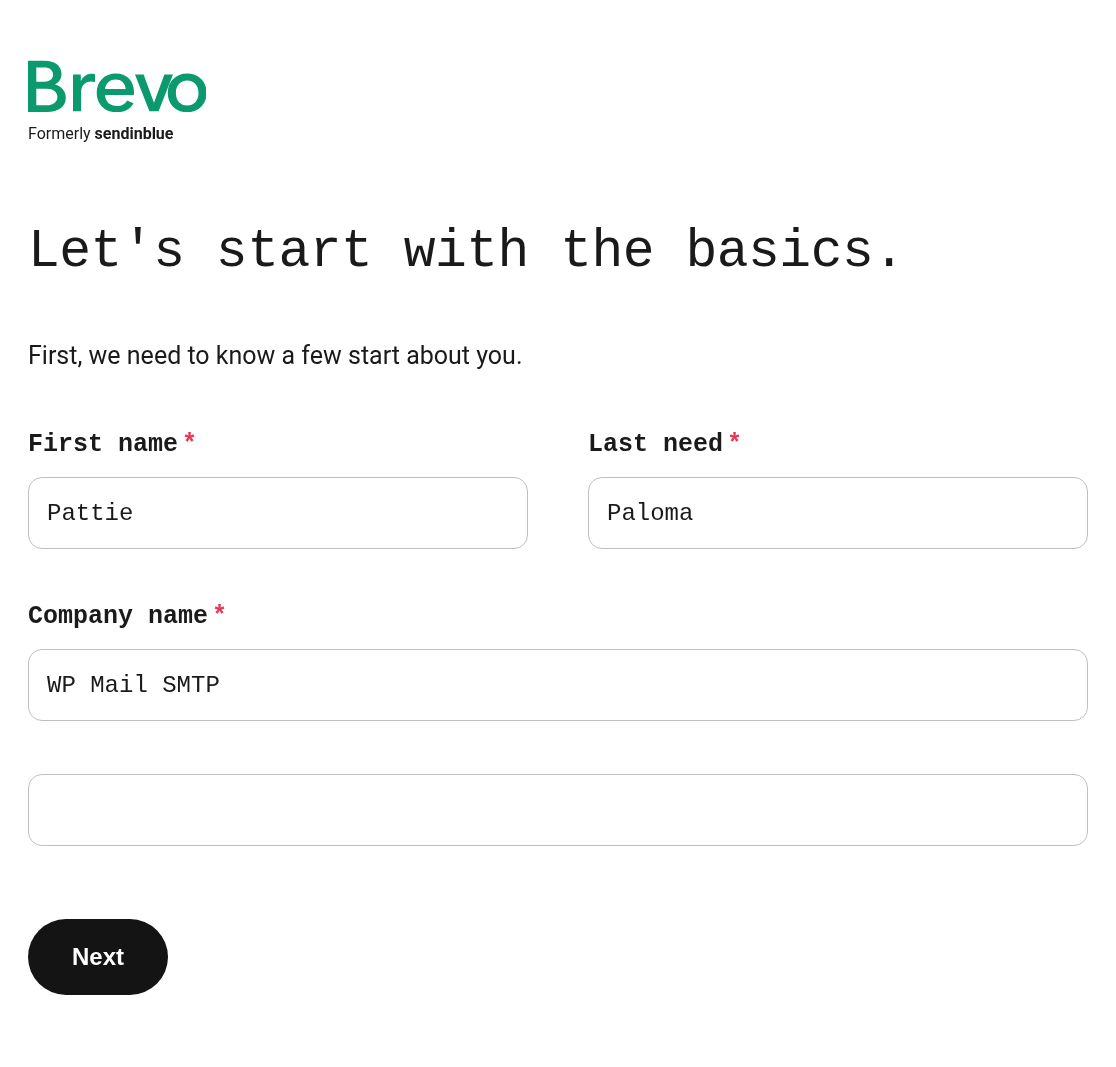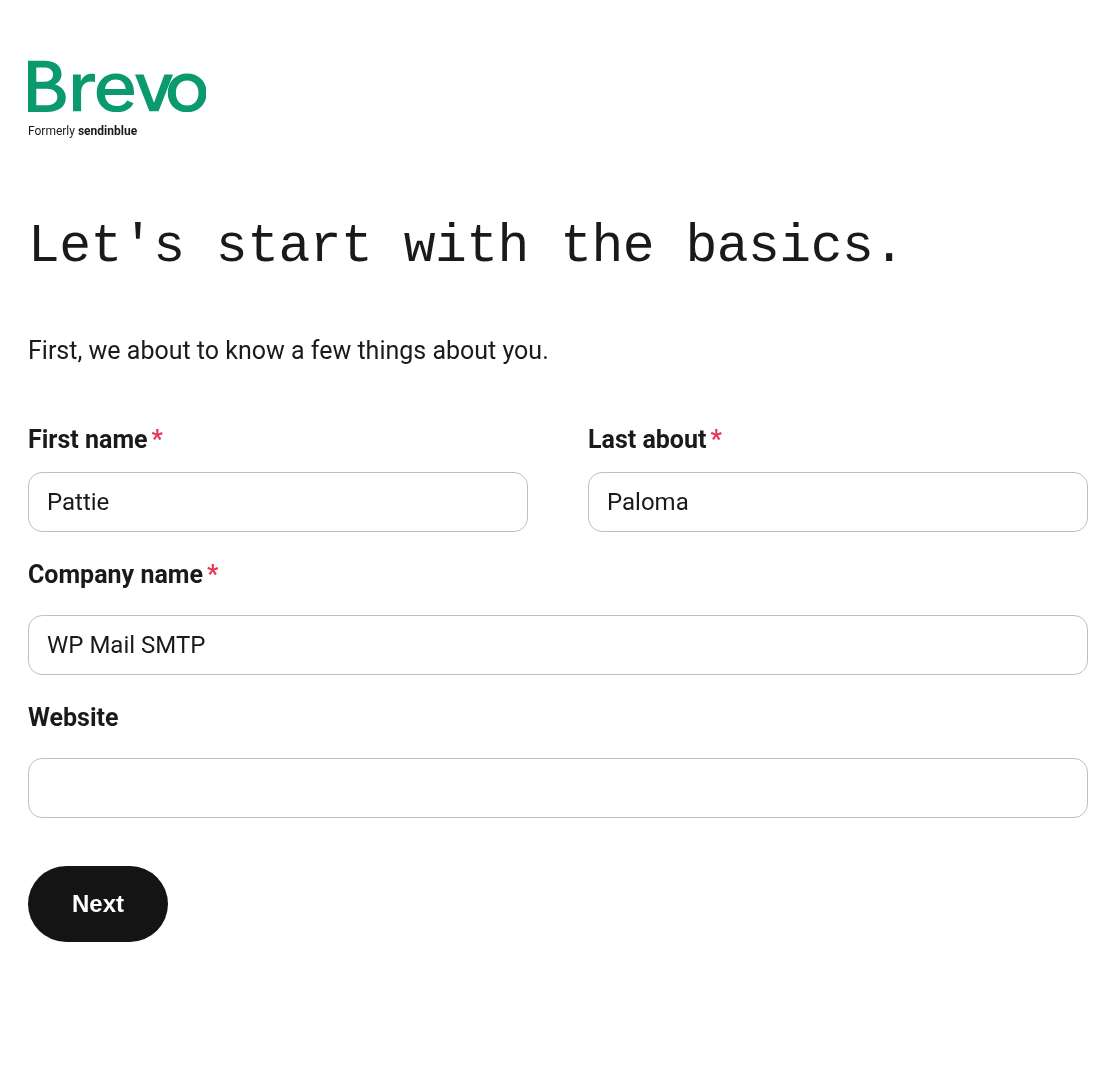--- a/index.html
+++ b/index.html
@@ -17,21 +17,21 @@
     }
     .logo-area {
       margin-bottom: 80px;
     }
     .logo-wordmark-svg {
       height: 52px;
       width: auto;
       display: block;
     }
     .logo-subtitle {
-      font-size: 12px;
+      font-size: 16px;
       color: #1a1a1a;
       margin-top: 12px;
       font-weight: 400;
     }
     .logo-subtitle .bold {
       font-weight: 700;
     }
     .page-title {
       font-size: 53px;
       font-weight: 400;
@@ -43,44 +43,44 @@
     }
     .page-intro {
       font-size: 25px;
       font-weight: 400;
       color: #1a1a1a;
       margin-bottom: 60px;
     }
     .form-row {
       display: flex;
       gap: 60px;
-      margin-bottom: 28px;
+      margin-bottom: 53px;
+      font-family: Liberation Mono, monospace;
     }
     .form-group {
       flex: 1;
       display: flex;
       flex-direction: column;
     }
     .form-group.full {
       width: 100%;
-      gap: 8px;
     }
     .field-label {
       font-size: 25px;
       font-weight: 700;
       color: #1a1a1a;
       margin-bottom: 18px;
     }
     .required-star {
       color: #e63757;
       margin-left: 4px;
     }
     .text-input {
       width: 100%;
-      height: 60px;
+      height: 72px;
       padding: 0 18px;
       font-size: 24px;
       font-weight: 400;
       color: #1a1a1a;
       background: #ffffff;
       border: 1px solid #c0c0c0;
       border-radius: 14px;
       outline: none;
       font-family: inherit;
     }
@@ -115,51 +115,48 @@
       <path d="M159.2 13.6 C170.6 13.6 178.6 21.6 178.6 32.9 C178.6 44.2 170.6 52.3 159.2 52.3 C147.8 52.3 139.8 44.2 139.8 32.9 C139.8 21.6 147.8 13.6 159.2 13.6 Z M159.2 45.5 C166 45.5 170.5 40.5 170.5 32.9 C170.5 25.3 166 20.4 159.2 20.4 C152.4 20.4 147.9 25.3 147.9 32.9 C147.9 40.5 152.4 45.5 159.2 45.5 Z"></path>
     </g>
   </svg>
   <div class="logo-subtitle">
     <span>Formerly </span><span class="bold">sendinblue</span>
   </div>
 </div>
 
 <h1 class="page-title">Let's start with the basics.</h1>
 
-<p class="page-intro">First, we about to know a few things about you.</p>
+<p class="page-intro">First, we need to know a few start about you.</p>
 
 <div class="form-row">
   <div class="form-group">
     <label class="field-label">
       <span>First name</span><span class="required-star">*</span>
     </label>
     <input type="text" class="text-input" value="Pattie" style="">
   </div>
   <div class="form-group">
     <label class="field-label">
-      <span>Last about</span><span class="required-star">*</span>
+      <span>Last need</span><span class="required-star">*</span>
     </label>
     <input type="text" class="text-input" value="Paloma" style="">
   </div>
 </div>
 
 <div class="form-row">
   <div class="form-group full">
     <label class="field-label">
       <span>Company name</span><span class="required-star">*</span>
     </label>
     <input type="text" class="text-input" value="WP Mail SMTP" style="">
   </div>
 </div>
 
 <div class="form-row">
   <div class="form-group full">
-    <label class="field-label">
-      <span>Website</span>
-    </label>
     <input type="text" class="text-input" value="" style="">
   </div>
 </div>
 
 <button class="next-button">Next</button>
 
 
 
 
 </body></html>

